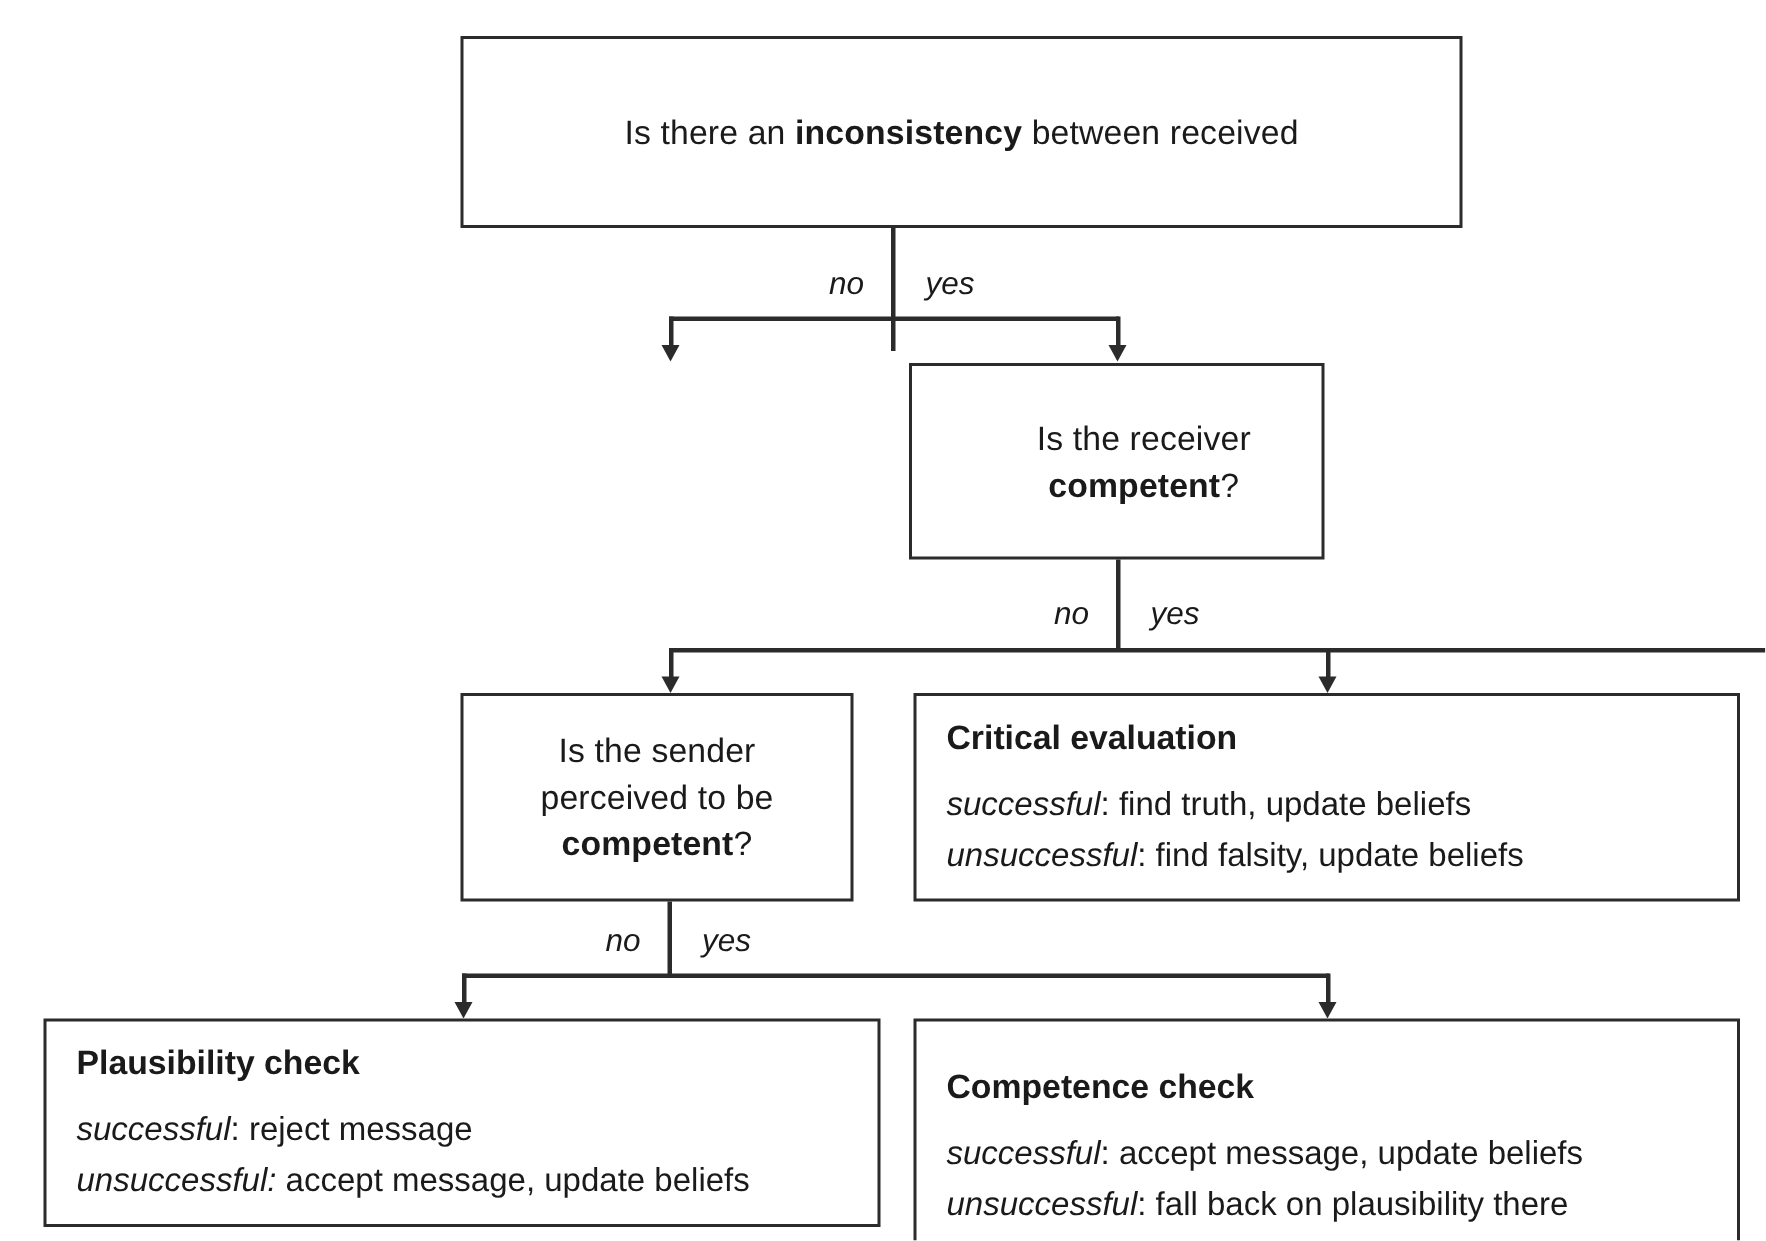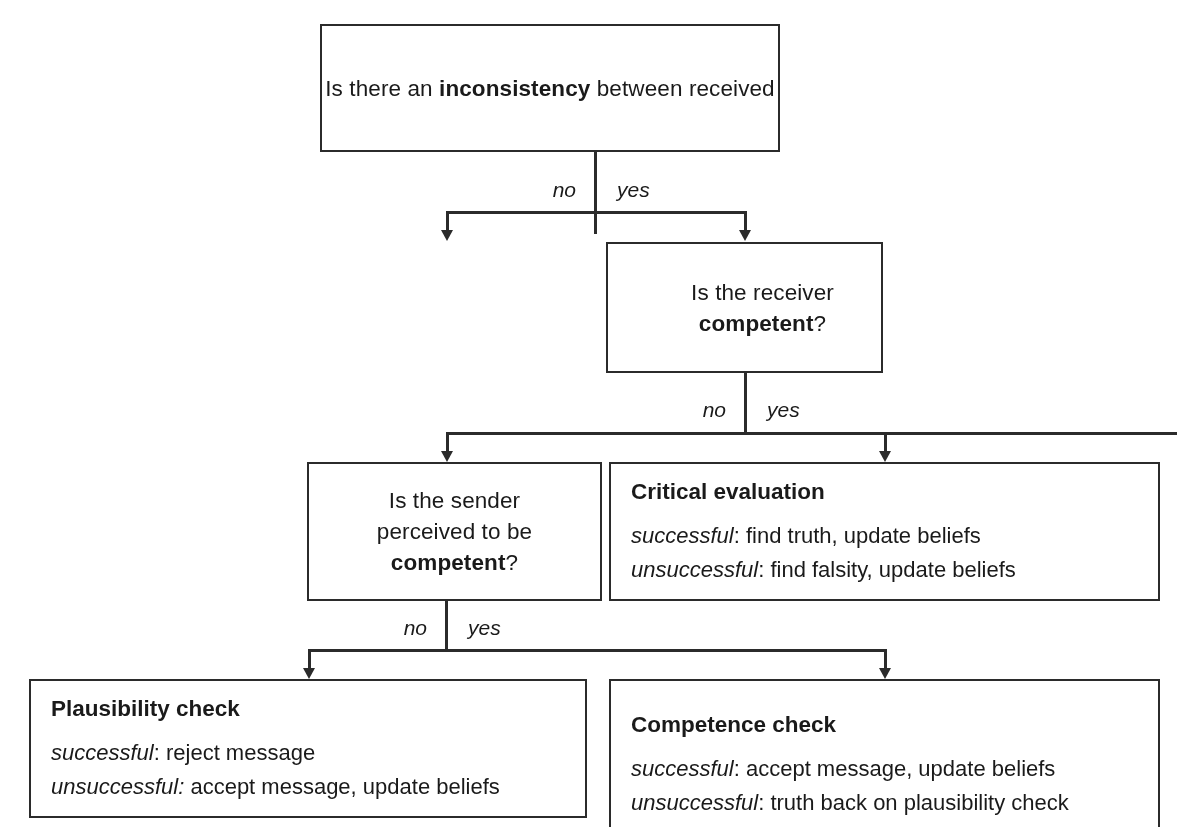--- a/index.html
+++ b/index.html
@@ -90,21 +90,21 @@
     white-space: nowrap;
     color: #1a1a1a;
   }
   .edge-label.right-al { text-align: right; font-style: italic; }
 </style>
 </head>
 <body>
 
 <div id="canvas">
 
-  <div class="box center" style="left:320px; top:24px; width:460px; height:128px;gap:24px;">
+  <div class="box center" style="left:307px; top:24px; width:668px; height:128px;gap:24px;">
     <div class="line">
       <span>Is there an </span><b>inconsistency</b><span> between received</span>
     </div>
   </div>
 
   <div class="vline" style="left:594px; top:152px; width:2.5px; height:82px;"></div>
   <div class="hline" style="left:446px; top:211px; width:300px; height:2.5px;"></div>
   <div class="vline" style="left:446px; top:211px; width:2.5px; height:20px;"></div>
   <div class="arrow" style="left:441px; top:230px;"></div>
   <div class="vline" style="left:744px; top:211px; width:2.5px; height:20px;"></div>
@@ -122,21 +122,21 @@
 
   <div class="vline" style="left:744px; top:373px; width:2.5px; height:60px;"></div>
   <div class="hline" style="left:446px; top:432px; width:731px; height:2.5px;"></div>
   <div class="vline" style="left:446px; top:432px; width:2.5px; height:20px;"></div>
   <div class="arrow" style="left:441px; top:451px;"></div>
   <div class="vline" style="left:884px; top:432px; width:2.5px; height:20px;"></div>
   <div class="arrow" style="left:879px; top:451px;"></div>
   <div class="edge-label right-al" style="left:664px; top:399px; width:62px;">no</div>
   <div class="edge-label" style="left:767px; top:399px;">yes</div>
 
-  <div class="box center" style="left:307px; top:462px; width:295px; height:139px;text-align:center;">
+  <div class="box center" style="left:307px; top:462px; width:262px; height:139px;text-align:center;">
     <div class="line">Is the sender</div>
     <div class="line">perceived to be</div>
     <div class="line">
       <b>competent</b><span>?</span>
     </div>
   </div>
 
   <div class="box left" style="left:609px; top:462px; width:551px; height:139px;">
     <div class="heading">Critical evaluation</div>
     <div class="detail-line">
@@ -165,17 +165,17 @@
       <i>unsuccessful:</i><span> accept message, update beliefs</span>
     </div>
   </div>
 
   <div class="box left" style="left:609px; top:679px; width:551px; height:171px;">
     <div class="heading">Competence check</div>
     <div class="detail-line">
       <i>successful</i><span>: accept message, update beliefs</span>
     </div>
     <div class="detail-line">
-      <i>unsuccessful</i><span>: truth back on plausibility check</span>
+      <i>unsuccessful</i><span>: fall back on plausibility there</span>
     </div>
   </div>
 
 </div>
 
 </body></html>

